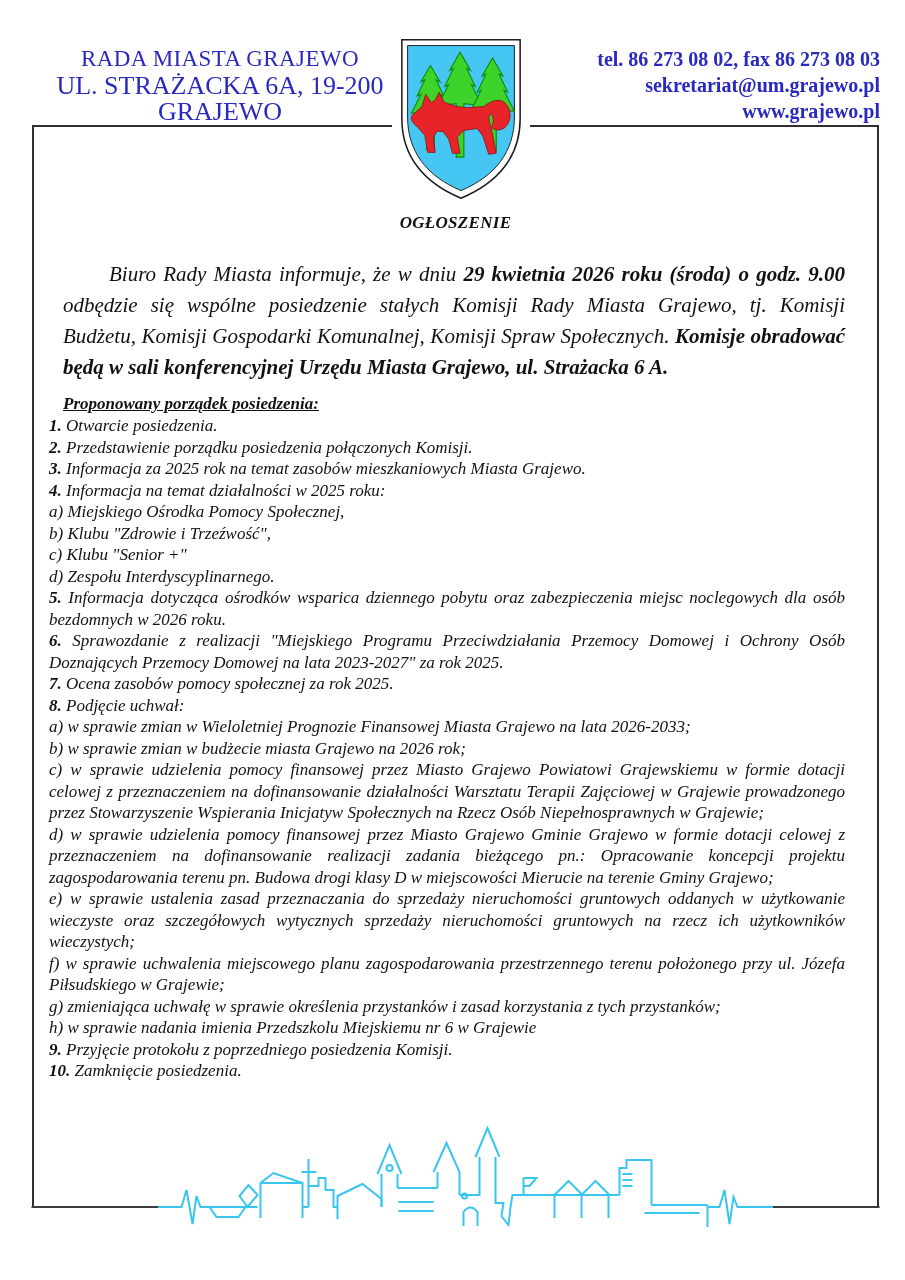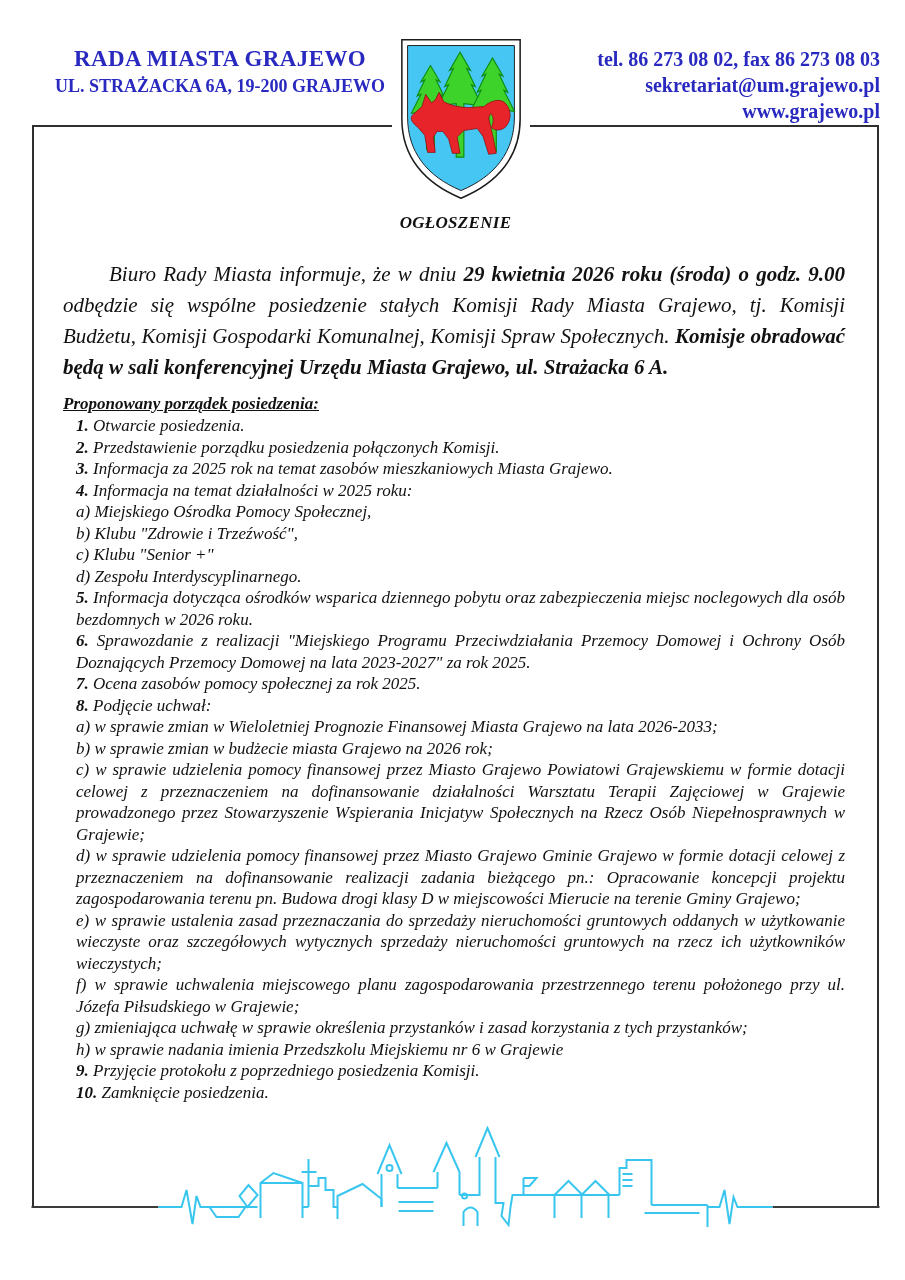--- a/index.html
+++ b/index.html
@@ -5,38 +5,38 @@
   html,body{margin:0;padding:0;}
   body{
     width:905px;height:1280px;background:#ffffff;position:relative;
     font-family:"Liberation Serif", serif;color:#111;
   }
   .page{position:absolute;inset:0;overflow:hidden;}
 
   
   .lh-left{
     position:absolute;left:34px;top:44px;width:372px;text-align:center;
-    color:#2929c0;font-weight:bold;
+    color:#2929c0;font-weight:normal;
   }
   .lh-org{font-size:23px;letter-spacing:.4px;line-height:29px;}
-  .lh-addr{font-size:18px;line-height:26px;}
+  .lh-addr{font-size:26px;line-height:26px;}
   .lh-right{
     position:absolute;left:536px;top:46px;width:344px;text-align:right;
     color:#2929c0;font-weight:bold;font-size:20px;line-height:26px;
   }
 
   
   .doc-box{
     position:absolute;left:32px;top:125px;width:847px;height:1082px;
     border:2px solid #2f2f2f;border-bottom:none;box-sizing:border-box;z-index:1;font-style:italic;
   }
   .doc-title{margin:86px 0 0 0;text-align:center;font-weight:bold;font-size:17px;letter-spacing:.3px;}
   .intro{margin:26px 32px 0 29px;text-align:justify;font-size:21px;line-height:31px;text-indent:46px;}
   .agenda-heading{margin:10px 32px 0 29px;font-weight:bold;text-decoration:underline;font-size:17px;line-height:22px;}
-  #agenda{margin:0 32px 0 42px;font-size:17px;line-height:21.5px;}
+  #agenda{margin:0 32px 0 15px;font-size:17px;line-height:21.5px;}
   .agenda-item{text-align:justify;}
 
   
   .crest-mask{position:absolute;left:392px;top:119px;width:138px;height:13px;background:#fff;z-index:2;}
   svg.crest{position:absolute;left:399px;top:36px;width:124px;height:166px;z-index:3;}
 
   
   svg.skyline{position:absolute;left:31px;top:1126px;width:849px;height:127px;z-index:2;}
 </style>
 </head>

